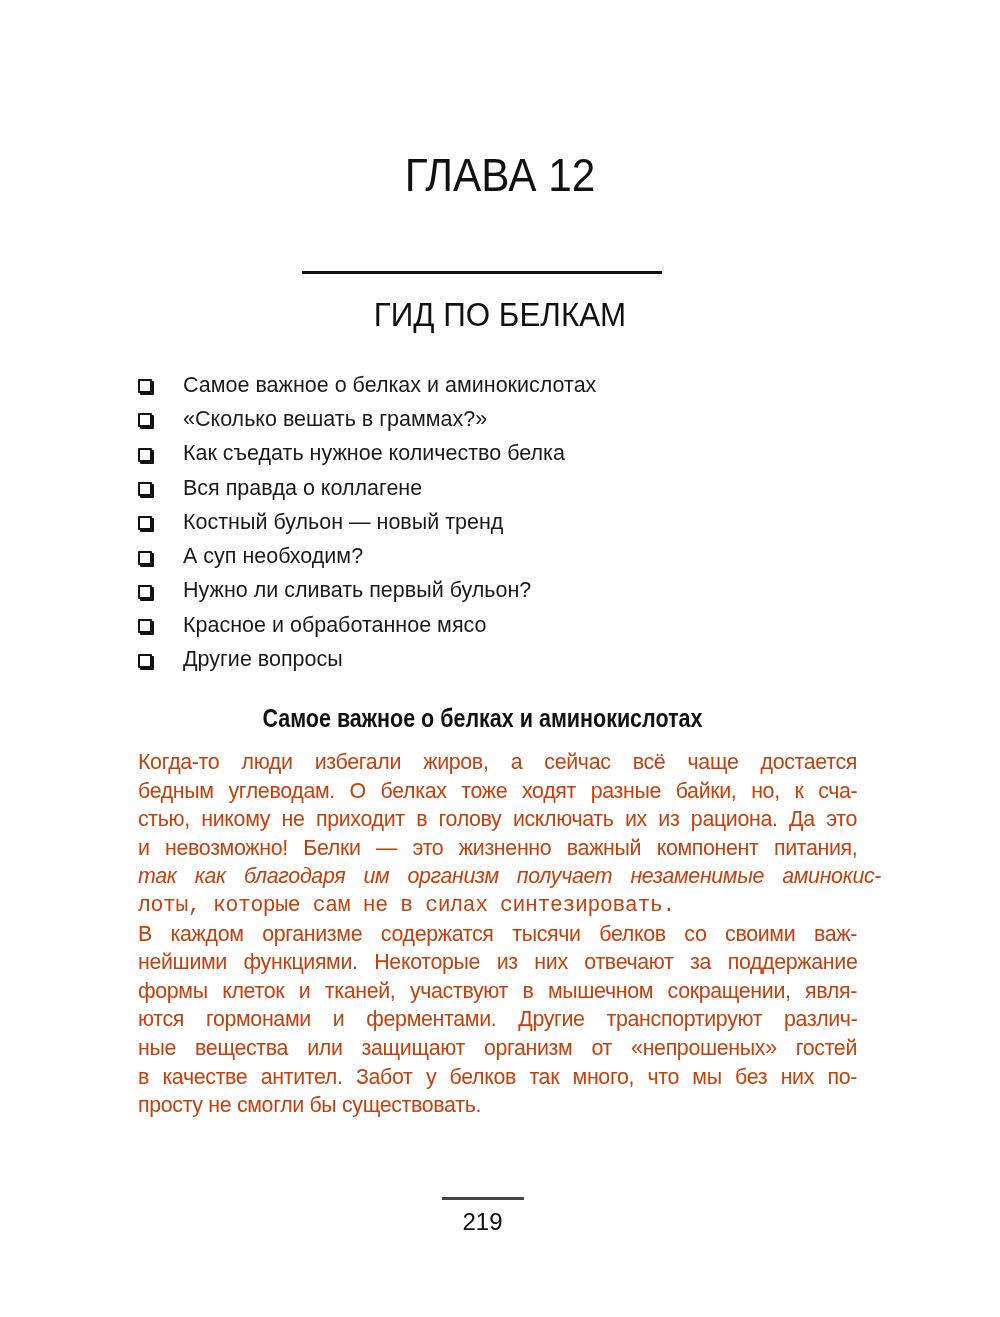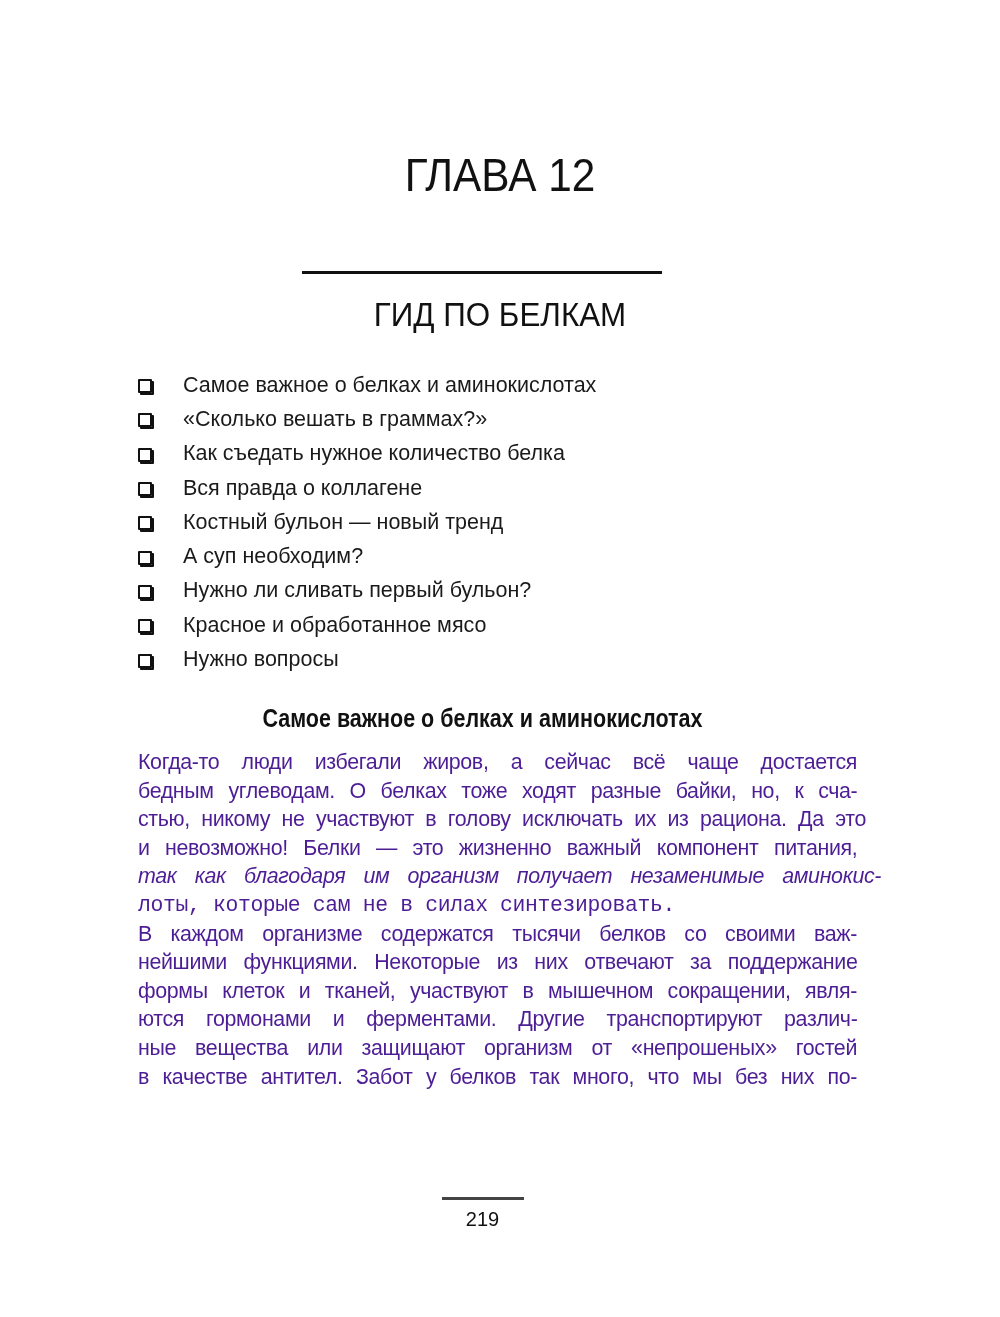--- a/index.html
+++ b/index.html
@@ -25,29 +25,29 @@
   }
   .toc-label { font-family: "Liberation Sans", sans-serif; font-size: 21.5px; color: #1a1a1a; }
   .section-heading {
     position: absolute; left: 0; width: 965px; top: 704px; text-align: center;
     font-family: "Liberation Sans", sans-serif; font-weight: bold; font-size: 25px;
     transform: scaleX(0.86); color: #111;
   }
   .body {
     position: absolute; left: 107px; width: 750px; top: 748px;
     font-family: "Liberation Sans", sans-serif; font-size: 21.4px; line-height: 28.6px;
-    text-align: justify; hyphens: manual; color: #4c1d95;
+    text-align: justify; hyphens: manual; color: #c2410c;
   }
   .body p { margin: 0; text-indent: 31px; }
   .body .line { display: block; text-align-last: justify; white-space: nowrap; letter-spacing: -0.35px; word-spacing: 0px; transform-origin: left; }
   .body .line.last { text-align-last: left; }
   .footer-rule { position: absolute; left: 442px; width: 82px; top: 1197px; height: 3px; background: #444; }
   .page-number {
     position: absolute; left: 0; width: 965px; top: 1208px; text-align: center;
-    font-family: "Liberation Sans", sans-serif; font-size: 20px; color: #111;
+    font-family: "Liberation Sans", sans-serif; font-size: 24px; color: #111;
   }
 </style>
 </head>
 <body>
 
 <div class="chapter-title">ГЛАВА 12</div>
 <div class="rule"></div>
 <div class="subtitle">ГИД ПО БЕЛКАМ</div>
 
 <ul class="toc">
@@ -78,39 +78,40 @@
   <li>
       <span class="cb"></span>
       <span class="toc-label">Нужно ли сливать первый бульон?</span>
     </li>
   <li>
       <span class="cb"></span>
       <span class="toc-label">Красное и обработанное мясо</span>
     </li>
   <li>
       <span class="cb"></span>
-      <span class="toc-label">Нужно вопросы</span>
+      <span class="toc-label">Другие вопросы</span>
     </li>
 </ul>
 
 <div class="section-heading">Самое важное о белках и аминокислотах</div>
 
 <div class="body">
   <p>
     <span class="line" style="display: block; white-space: nowrap; word-spacing: 12.75px; margin-left: 0px;">Когда-то люди избегали жиров, а сейчас всё чаще достается</span>
     <span class="line" style="display: block; white-space: nowrap; word-spacing: 9.1px;">бедным углеводам. О белках тоже ходят разные байки, но, к сча-</span>
-    <span class="line" style="display: block; white-space: nowrap; word-spacing: 5.81818px;">стью, никому не участвуют в голову исключать их из рациона. Да это</span>
+    <span class="line" style="display: block; white-space: nowrap; word-spacing: 5.81818px;">стью, никому не приходит в голову исключать их из рациона. Да это</span>
     <span class="line" style="display: block; white-space: nowrap; word-spacing: 9.875px;">и невозможно! Белки — это жизненно важный компонент питания,</span>
     <span class="line" style="display: block; white-space: nowrap; word-spacing: 12.5714px; font-style: italic;">так как благодаря им организм получает незаменимые аминокис-</span>
     <span class="line last" style="display: block; white-space: nowrap; font-family: Liberation Mono, monospace;">лоты, которые сам не в силах синтезировать.</span>
   </p>
   <p>
     <span class="line" style="display: block; white-space: nowrap; word-spacing: 9.125px; margin-left: 0px;">В каждом организме содержатся тысячи белков со своими важ-</span>
     <span class="line" style="display: block; white-space: nowrap; word-spacing: 11px;">нейшими функциями. Некоторые из них отвечают за поддержание</span>
     <span class="line" style="display: block; white-space: nowrap; word-spacing: 8.875px;">формы клеток и тканей, участвуют в мышечном сокращении, явля-</span>
     <span class="line" style="display: block; white-space: nowrap; word-spacing: 16.3333px;">ются гормонами и ферментами. Другие транспортируют различ-</span>
     <span class="line" style="display: block; white-space: nowrap; word-spacing: 13.4286px;">ные вещества или защищают организм от «непрошеных» гостей</span>
     <span class="line" style="display: block; white-space: nowrap; word-spacing: 7.75px;">в качестве антител. Забот у белков так много, что мы без них по-</span>
+    <span class="line last" style="display: block; white-space: nowrap;">просту не смогли бы существовать.</span>
   </p>
 </div>
 
 <div class="footer-rule"></div>
 <div class="page-number">219</div>
 
 </body></html>

